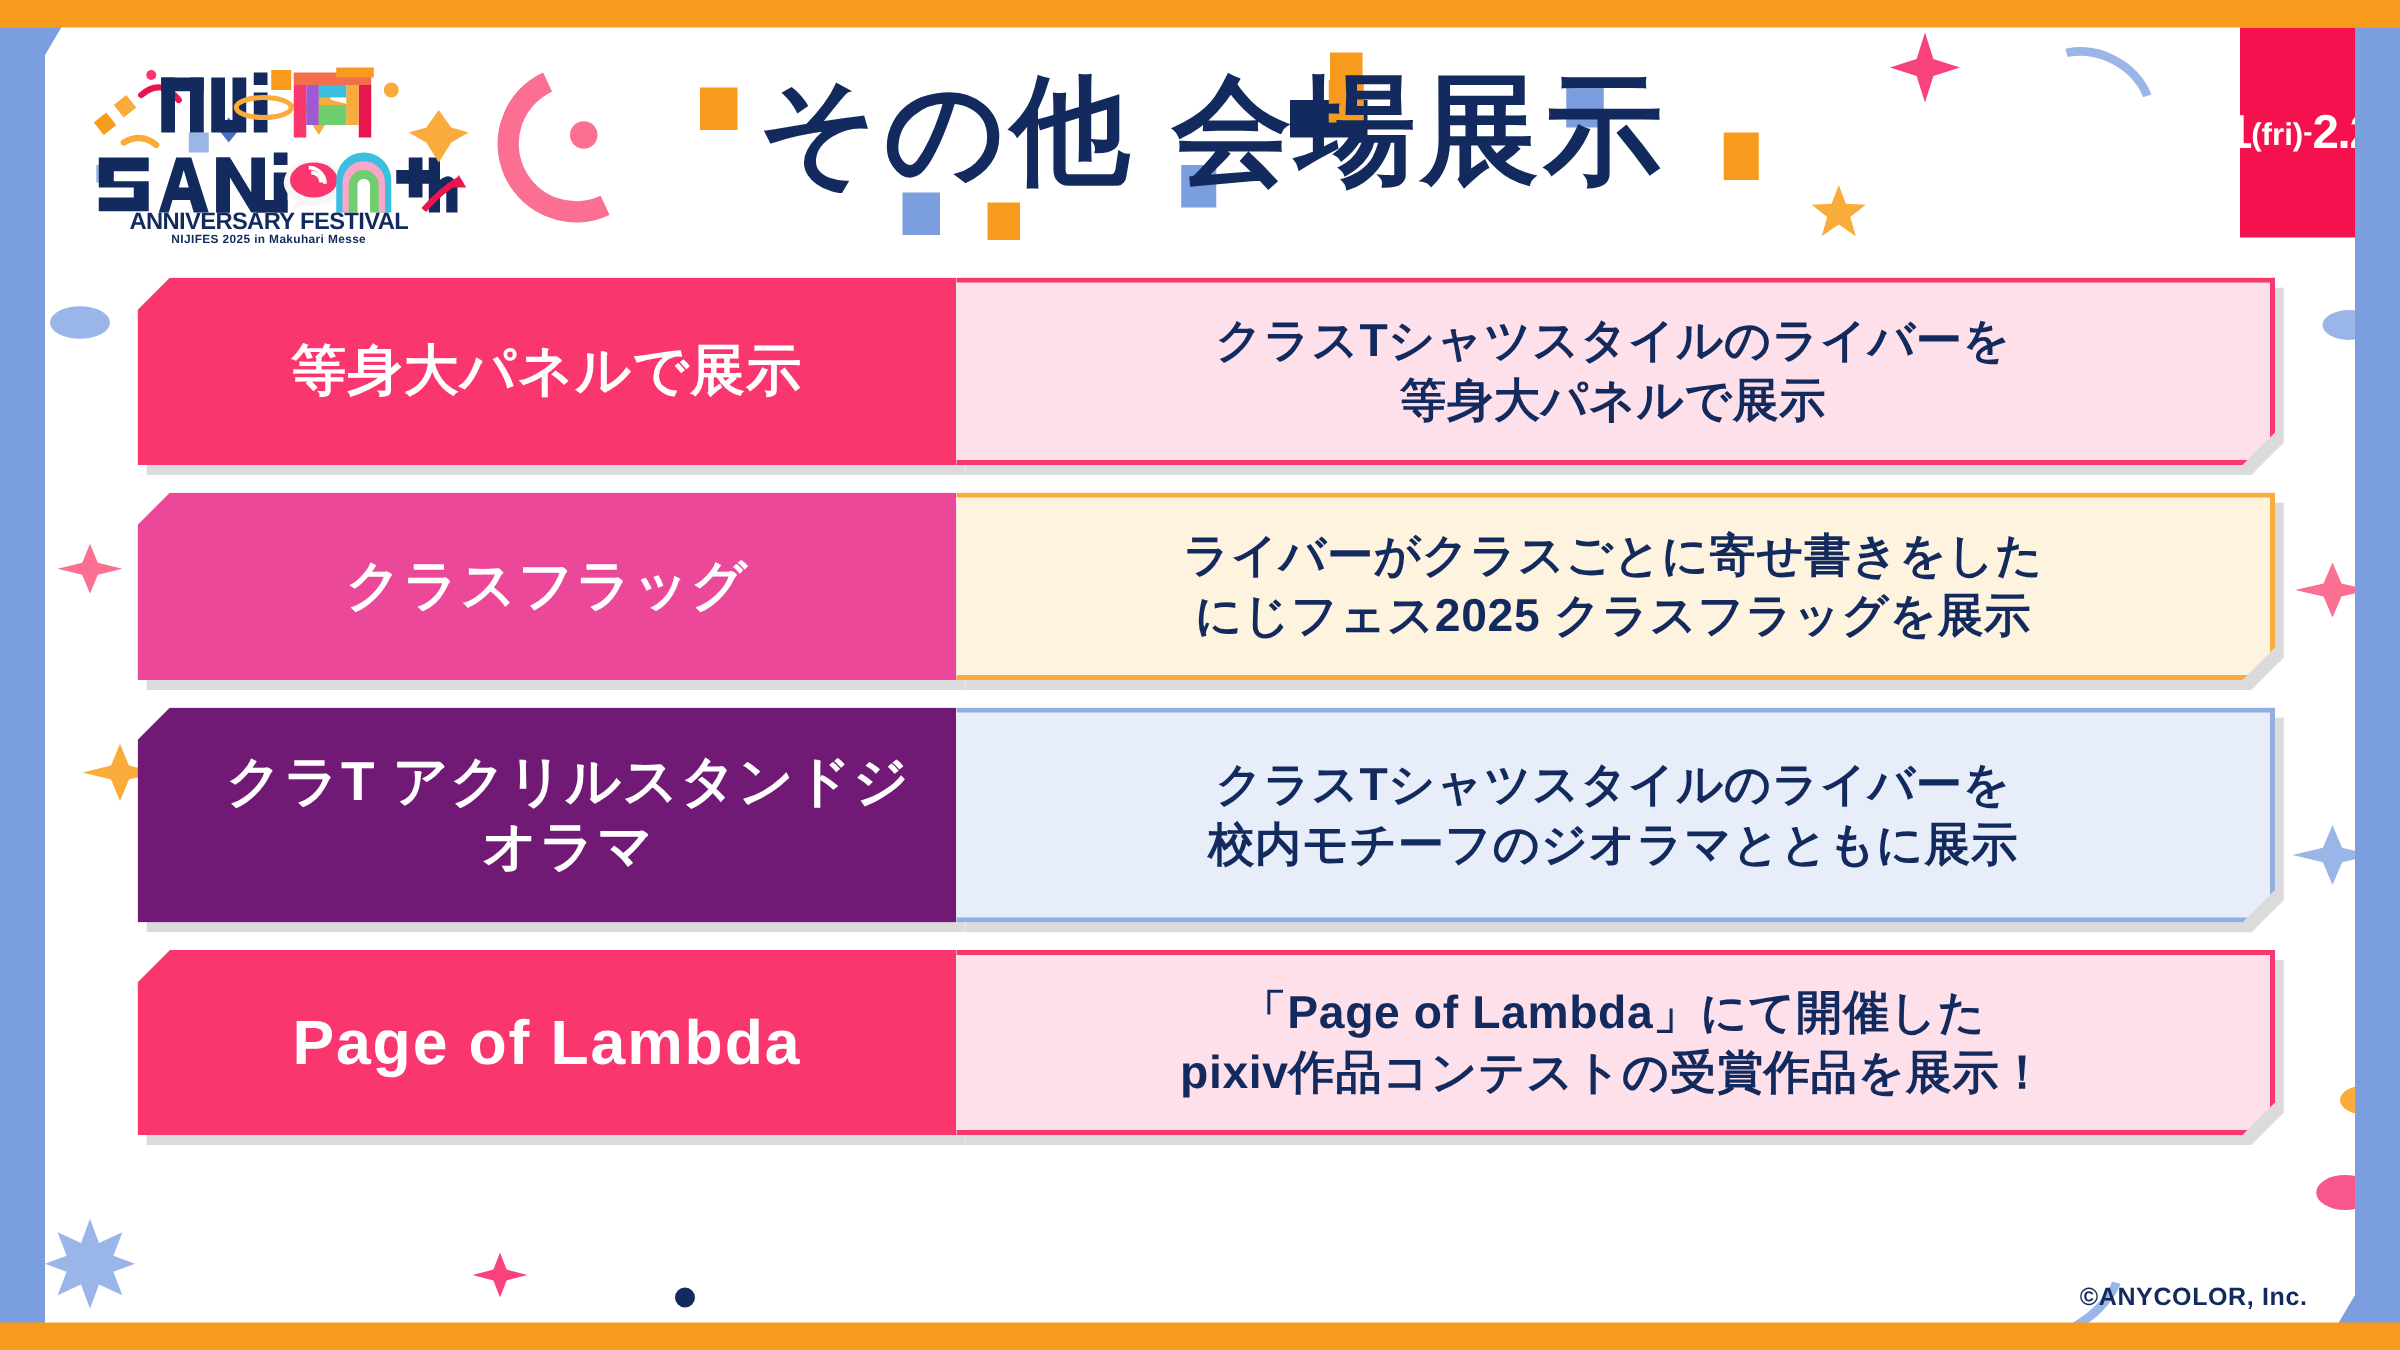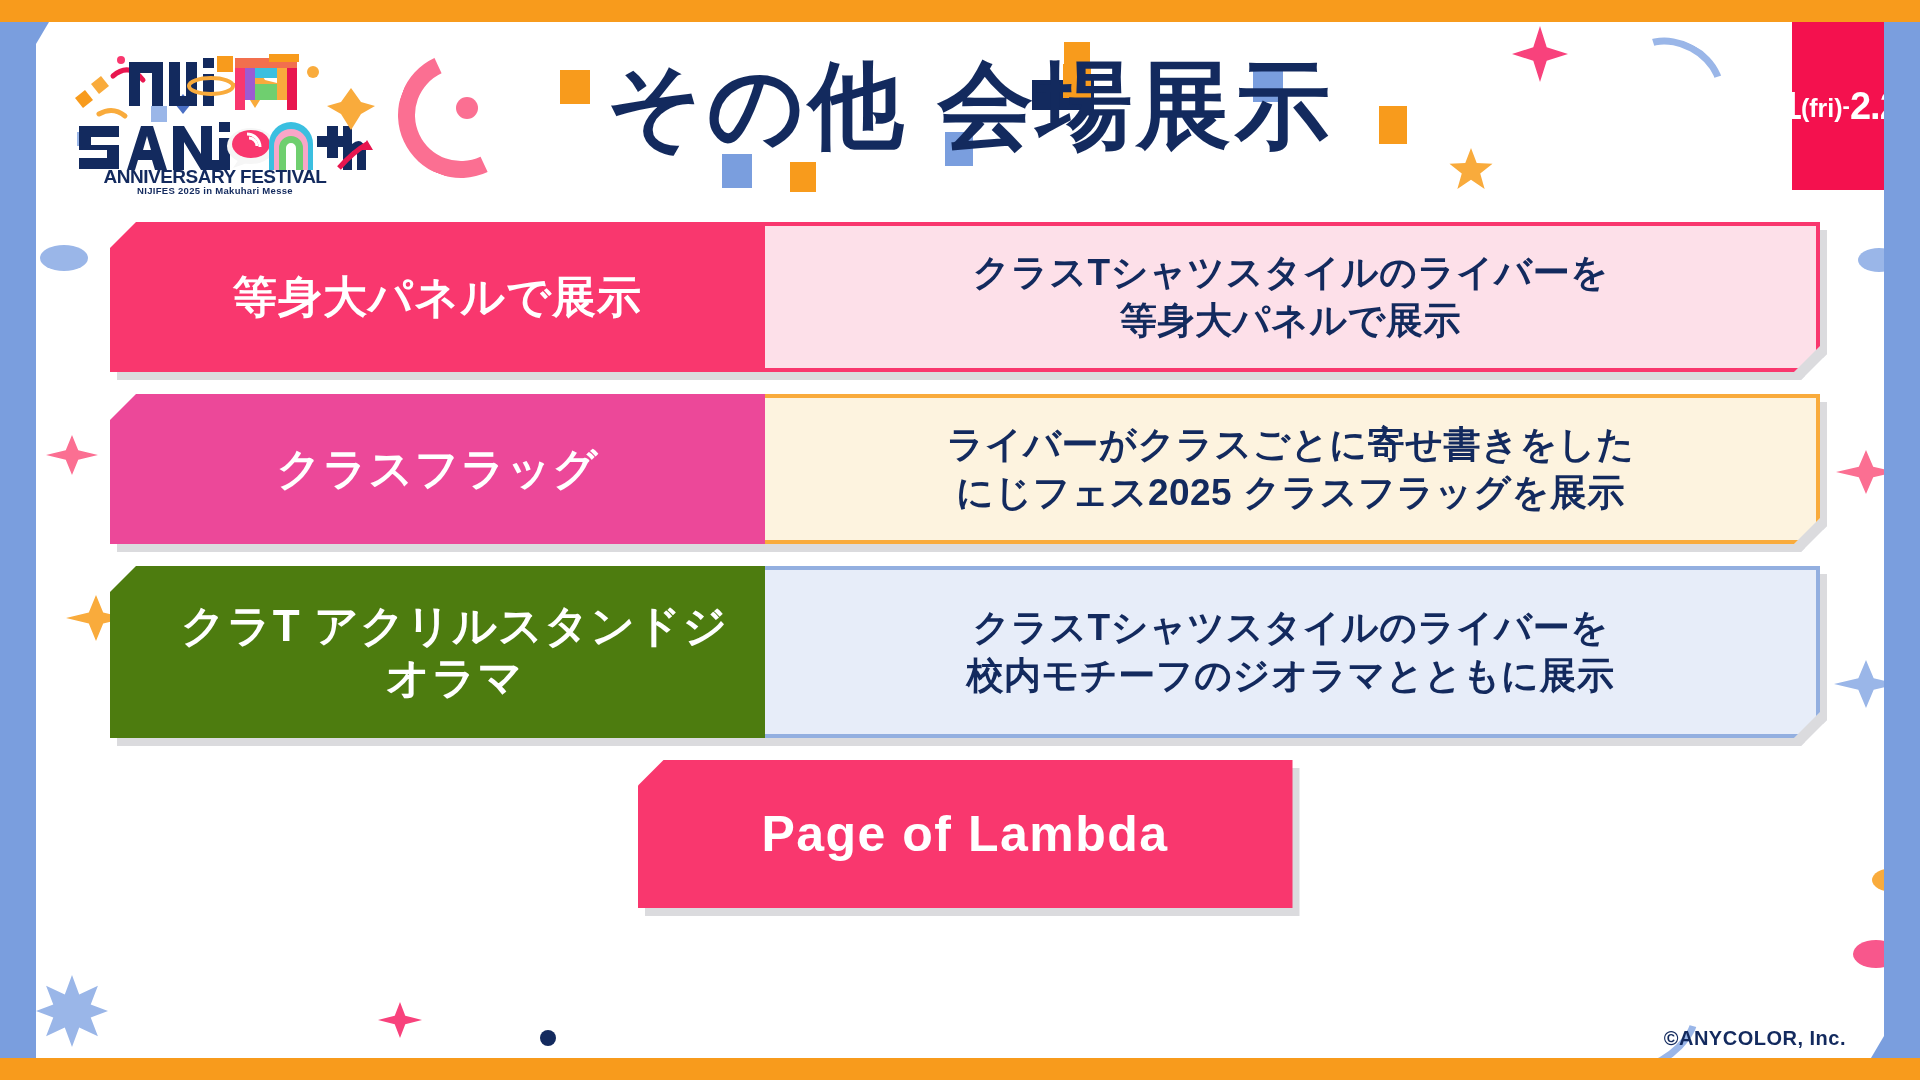--- a/index.html
+++ b/index.html
@@ -186,21 +186,21 @@
     box-sizing: border-box;
     clip-path: polygon(0 0, 100% 0, 100% calc(100% - 26px), calc(100% - 26px) 100%, 0 100%);
   }
   .row-desc .dline { display: block; }
 
   
   .r-pink  .row-title { background: #f9376e; }
   .r-pink  .row-desc  { background: #fde0e9; border: 4px solid #f9376e; border-left: none; }
   .r-amber .row-title { background: #ec4899; }
   .r-amber .row-desc  { background: #fdf3df; border: 4px solid #f9ab3c; border-left: none; }
-  .r-blue  .row-title { background: #4d7c0f; padding-left: 48px; }
+  .r-blue  .row-title { background: #701a75; padding-left: 48px; }
   .r-blue  .row-desc  { background: #e7edf9; border: 4px solid #93afe0; border-left: none; }
 
   .h1 { height: 150px; }
   .h2 { height: 150px; }
   .h3 { height: 172px; }
   .h4 { height: 148px; justify-content: center; }
 
   
   #copyright {
     position: absolute;
@@ -401,19 +401,25 @@
           <span class="dline">クラスTシャツスタイルのライバーを</span>
           <span class="dline">校内モチーフのジオラマとともに展示</span>
         </div>
       </div>
     </div>
 
     <div class="row r-pink h4">
       <div class="row-title latin">
         <div><span class="dline">Page of Lambda</span></div>
       </div>
+      <div class="row-desc">
+        <div>
+          <span class="dline">「Page of Lambda」にて開催した</span>
+          <span class="dline">pixiv作品コンテストの受賞作品を展示！</span>
+        </div>
+      </div>
     </div>
 
   </div>
 
   <div id="copyright">©ANYCOLOR, Inc.</div>
 
 </div>
 
 </body></html>

